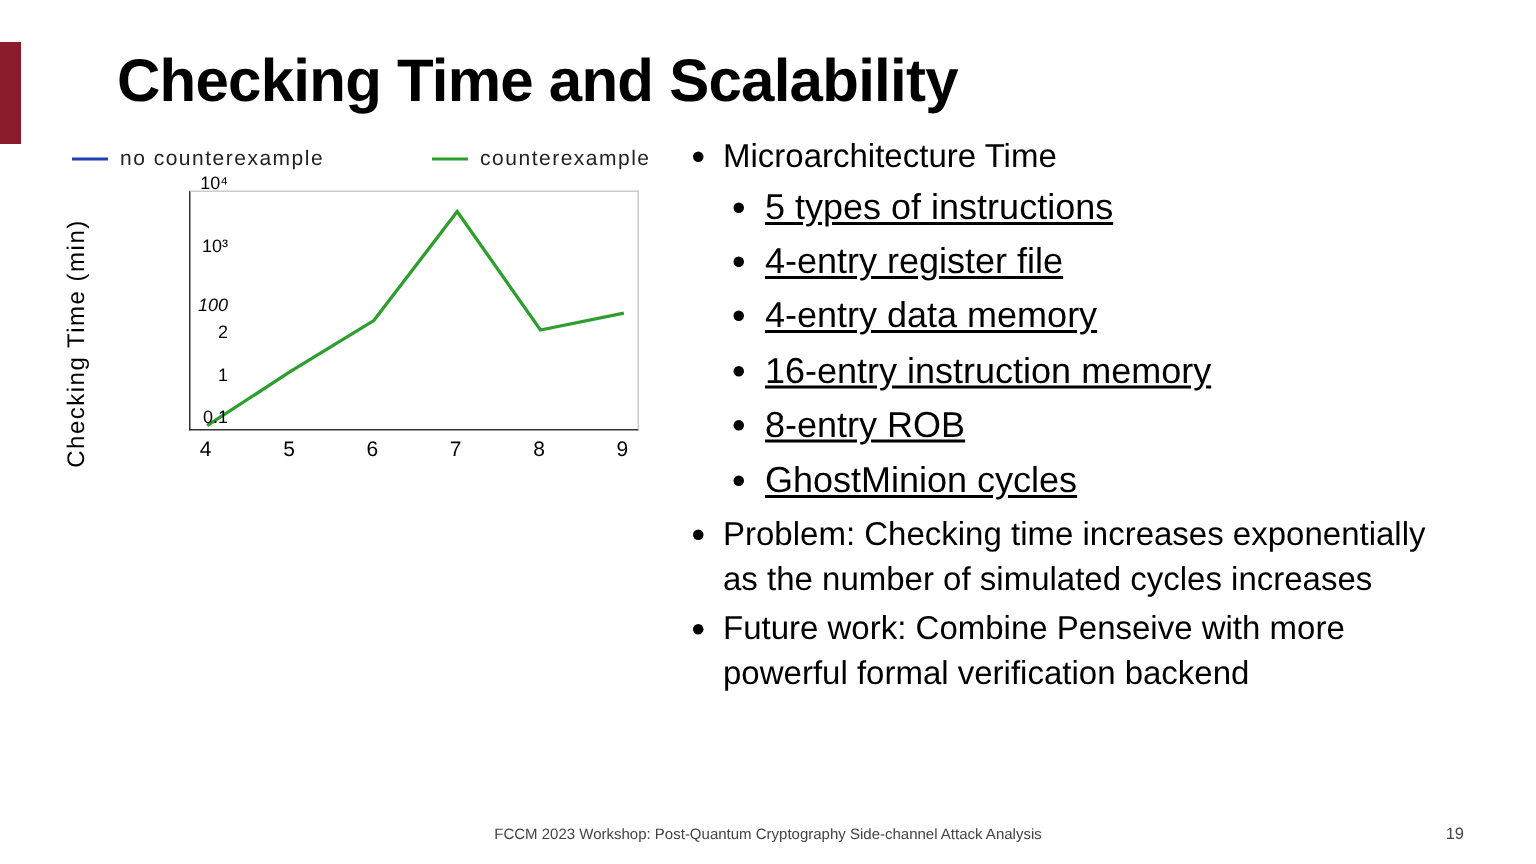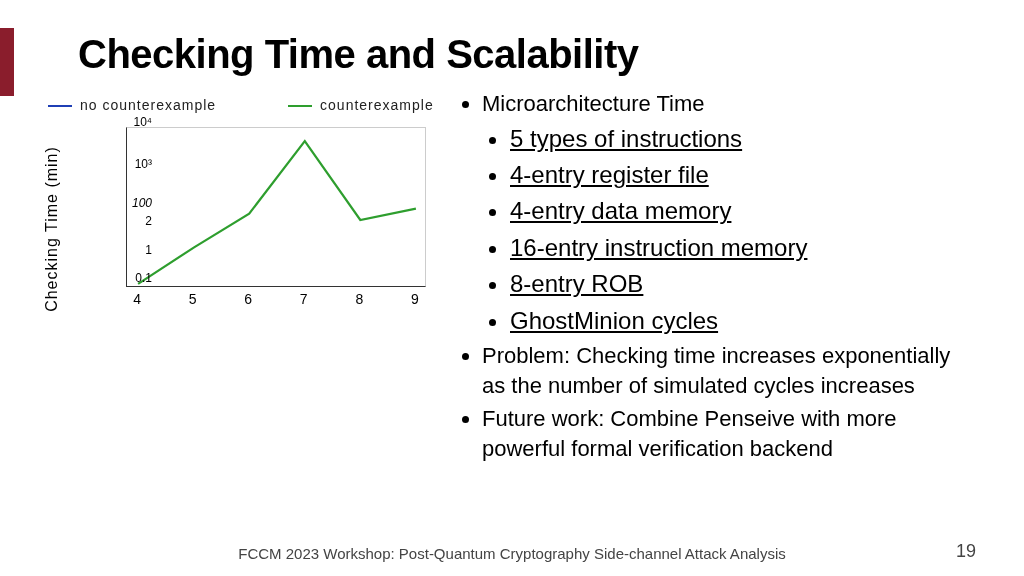--- a/index.html
+++ b/index.html
@@ -17,22 +17,22 @@
   .legend span::before { content: ""; display: inline-block; width: 24px; height: 0; border-top: 2px solid; margin-right: 8px; vertical-align: middle; }
   .legend .le-nc::before { border-color: #1f3fb5; }
   .legend .le-c::before  { border-color: #2e9e2e; }
   .chart-wrap { position: relative; width: 380px; height: 220px; margin-left: 30px; }
   .ylab { position: absolute; left: -26px; top: 50%; transform: translate(-50%, -50%) rotate(-90deg); font-size: 16px; letter-spacing: 1px; white-space: nowrap; }
   .plot { position: absolute; left: 48px; top: 8px; width: 300px; height: 160px; border: 1.5px solid #333; border-right-color:#ccc; border-top-color:#ccc; }
   .ytick { position: absolute; right: 306px; font-size: 12px; transform: translateY(-50%); }
   .xtick { position: absolute; top: 172px; font-size: 14px; transform: translateX(-50%); }
   .xlab { position: absolute; left: 48px; width: 300px; top: 194px; text-align: center; font-size: 16px; letter-spacing: 1px; }
   .series { stroke: #2e9e2e; stroke-width: 2.2; fill: none; }
-  .footer { position: absolute; bottom: 14px; left: 0; width: 1024px; text-align: center; font-size: 15px; color: #444; }
-  .pageno { position: absolute; bottom: 14px; right: 48px; font-size: 18px; color: #444; }
+  .footer { position: absolute; bottom: 14px; left: 0; width: 1024px; text-align: center; font-size: 10px; color: #444; }
+  .pageno { position: absolute; bottom: 14px; right: 48px; font-size: 11px; color: #444; }
 </style>
 </head>
 <body>
 
 <div class="slide">
   <div class="accent-bar"></div>
   <h1 class="title">Checking Time and Scalability</h1>
 
   <div class="body">
     <div class="left">

